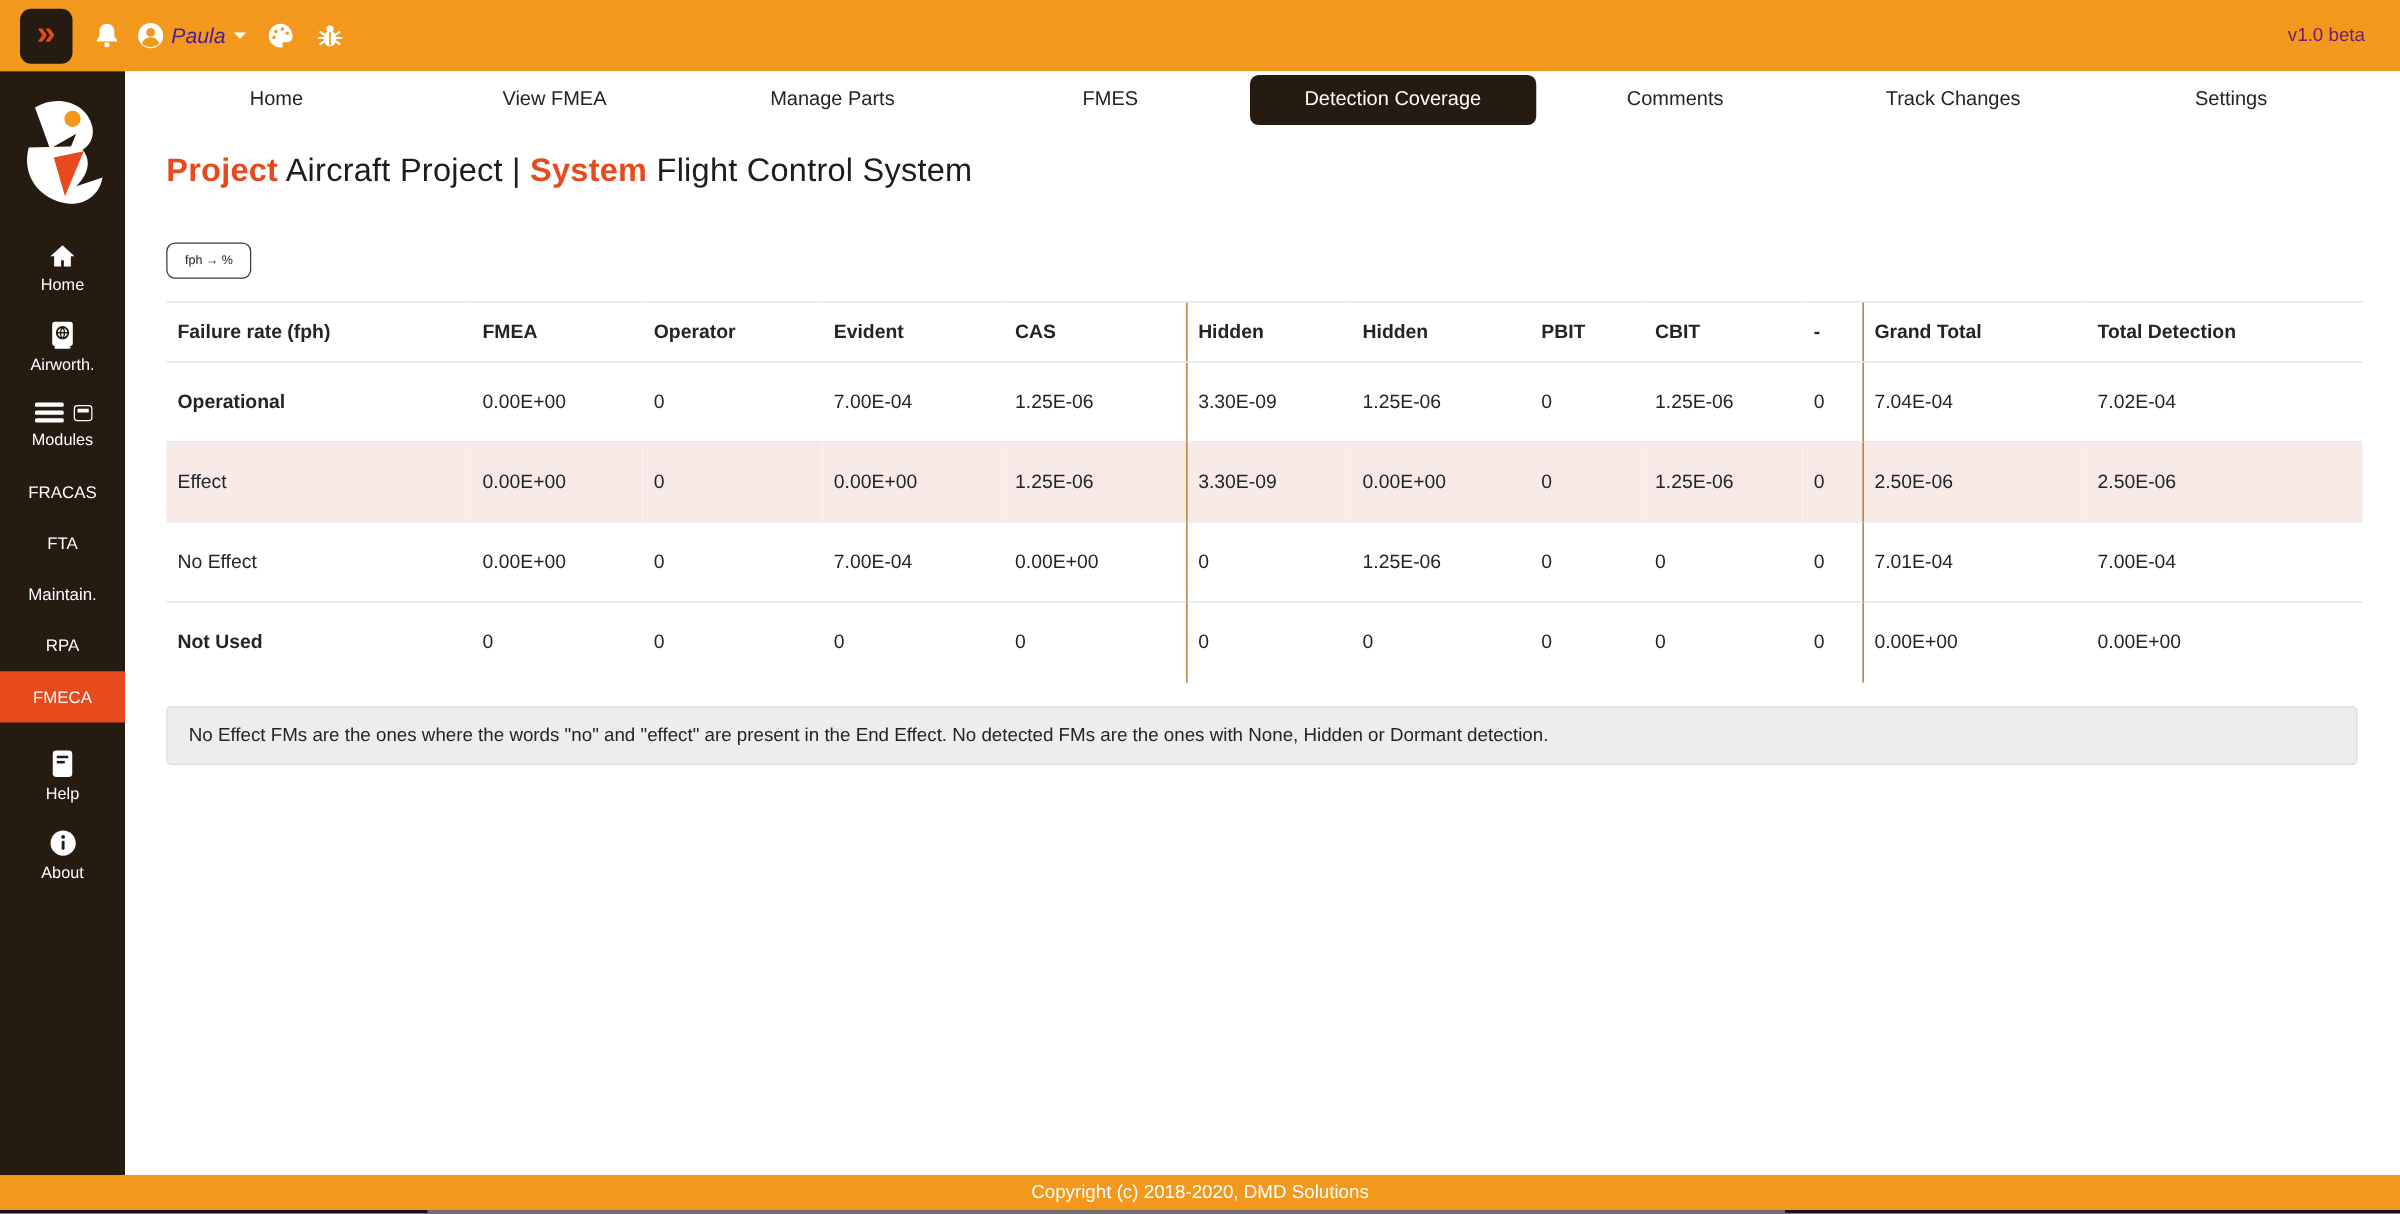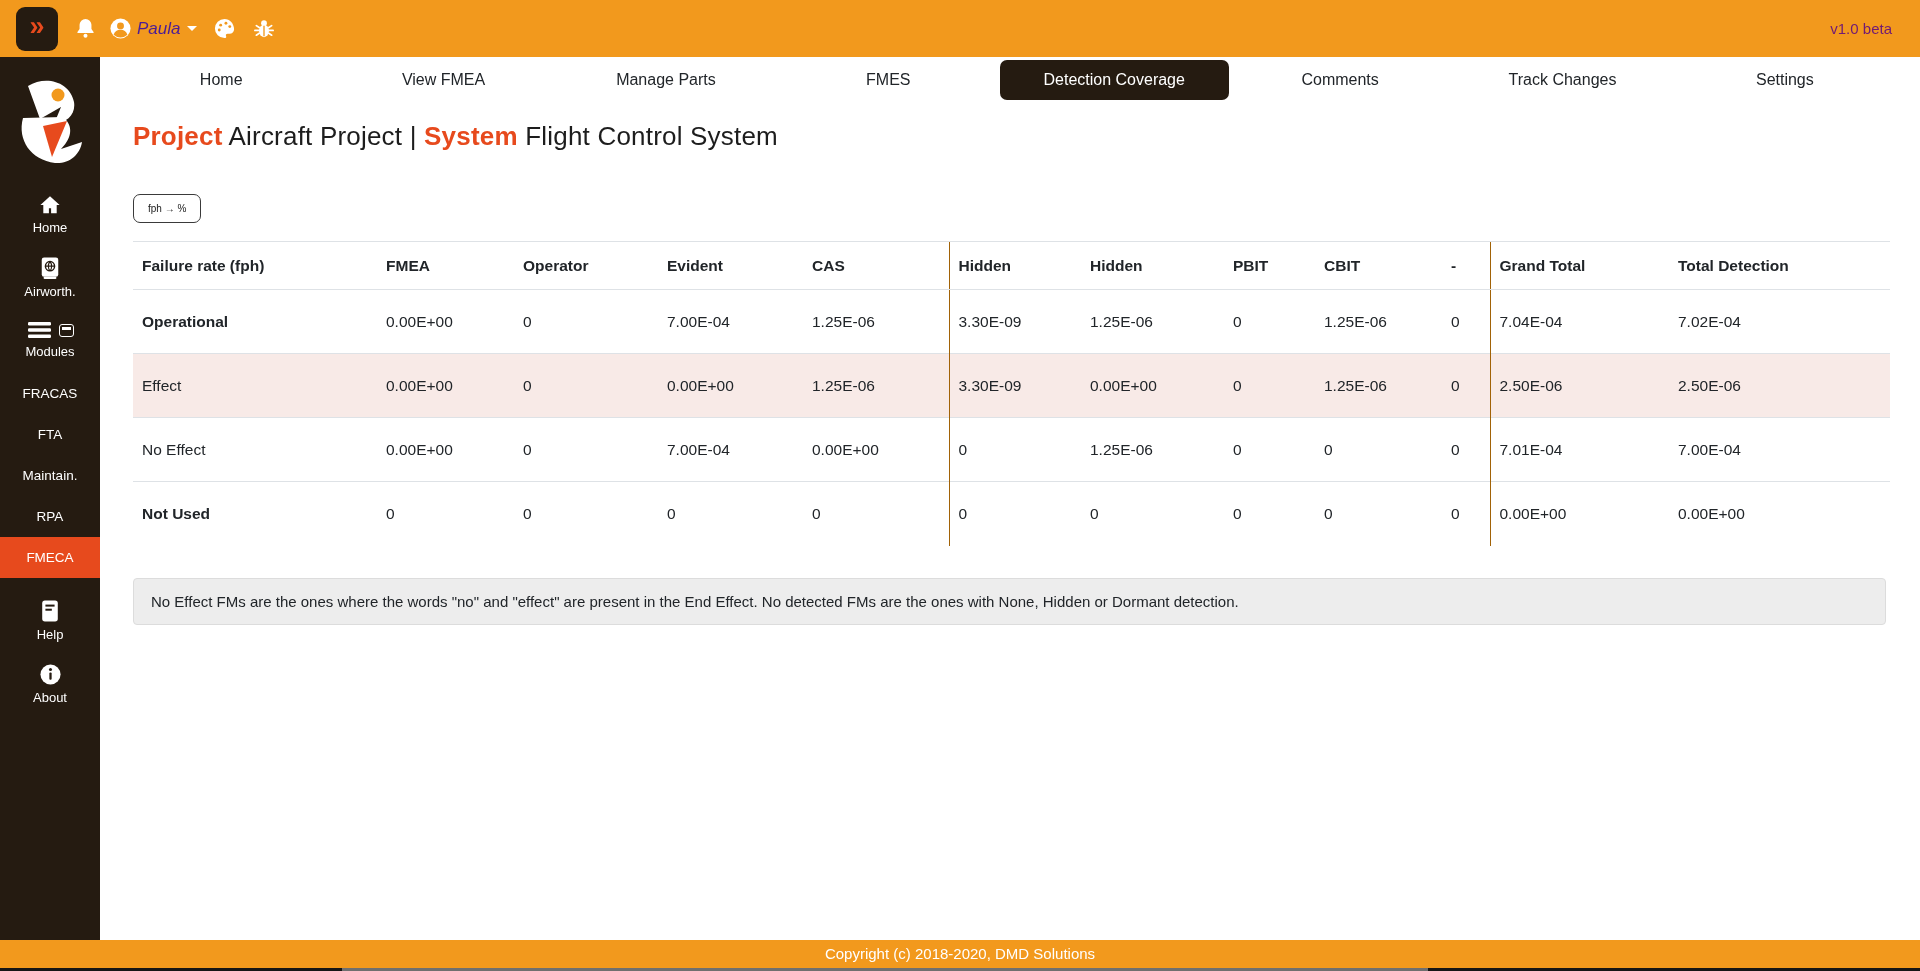--- a/index.html
+++ b/index.html
@@ -77,21 +77,21 @@
     border-top:1px solid #dee2e6; border-bottom:1px solid #dee2e6;
     vertical-align:middle;
   }
   .coverage tbody td { height:64px; vertical-align:middle; }
   .coverage tbody tr + tr td { border-top:1px solid #dee2e6; }
   .coverage .vline { border-left:1px solid #a16207; }
   .coverage tr.highlight td { background:#F8EAE7; }
   .coverage td.rowlabel.bold { font-weight:700; }
 
   .note {
-    margin-top:32px; background:#EDEDED; border:1px solid #dcdcdc; border-radius:4px;
+    margin-top:19px; background:#EDEDED; border:1px solid #dcdcdc; border-radius:4px;
     padding:14px 17px; font-size:15px; color:#212529;
   }
 
   
   .footer { height:28px; background:#F2991D; color:#fff; font-size:15px; line-height:28px; text-align:center; }
   .bottom-strip { height:3px; background:#151515; position:relative; }
   .bottom-strip .thumb { position:absolute; top:0; height:3px; left:342px; width:1086px; background:#6f6f6f; }
 
   svg { display:block; }
 </style>

